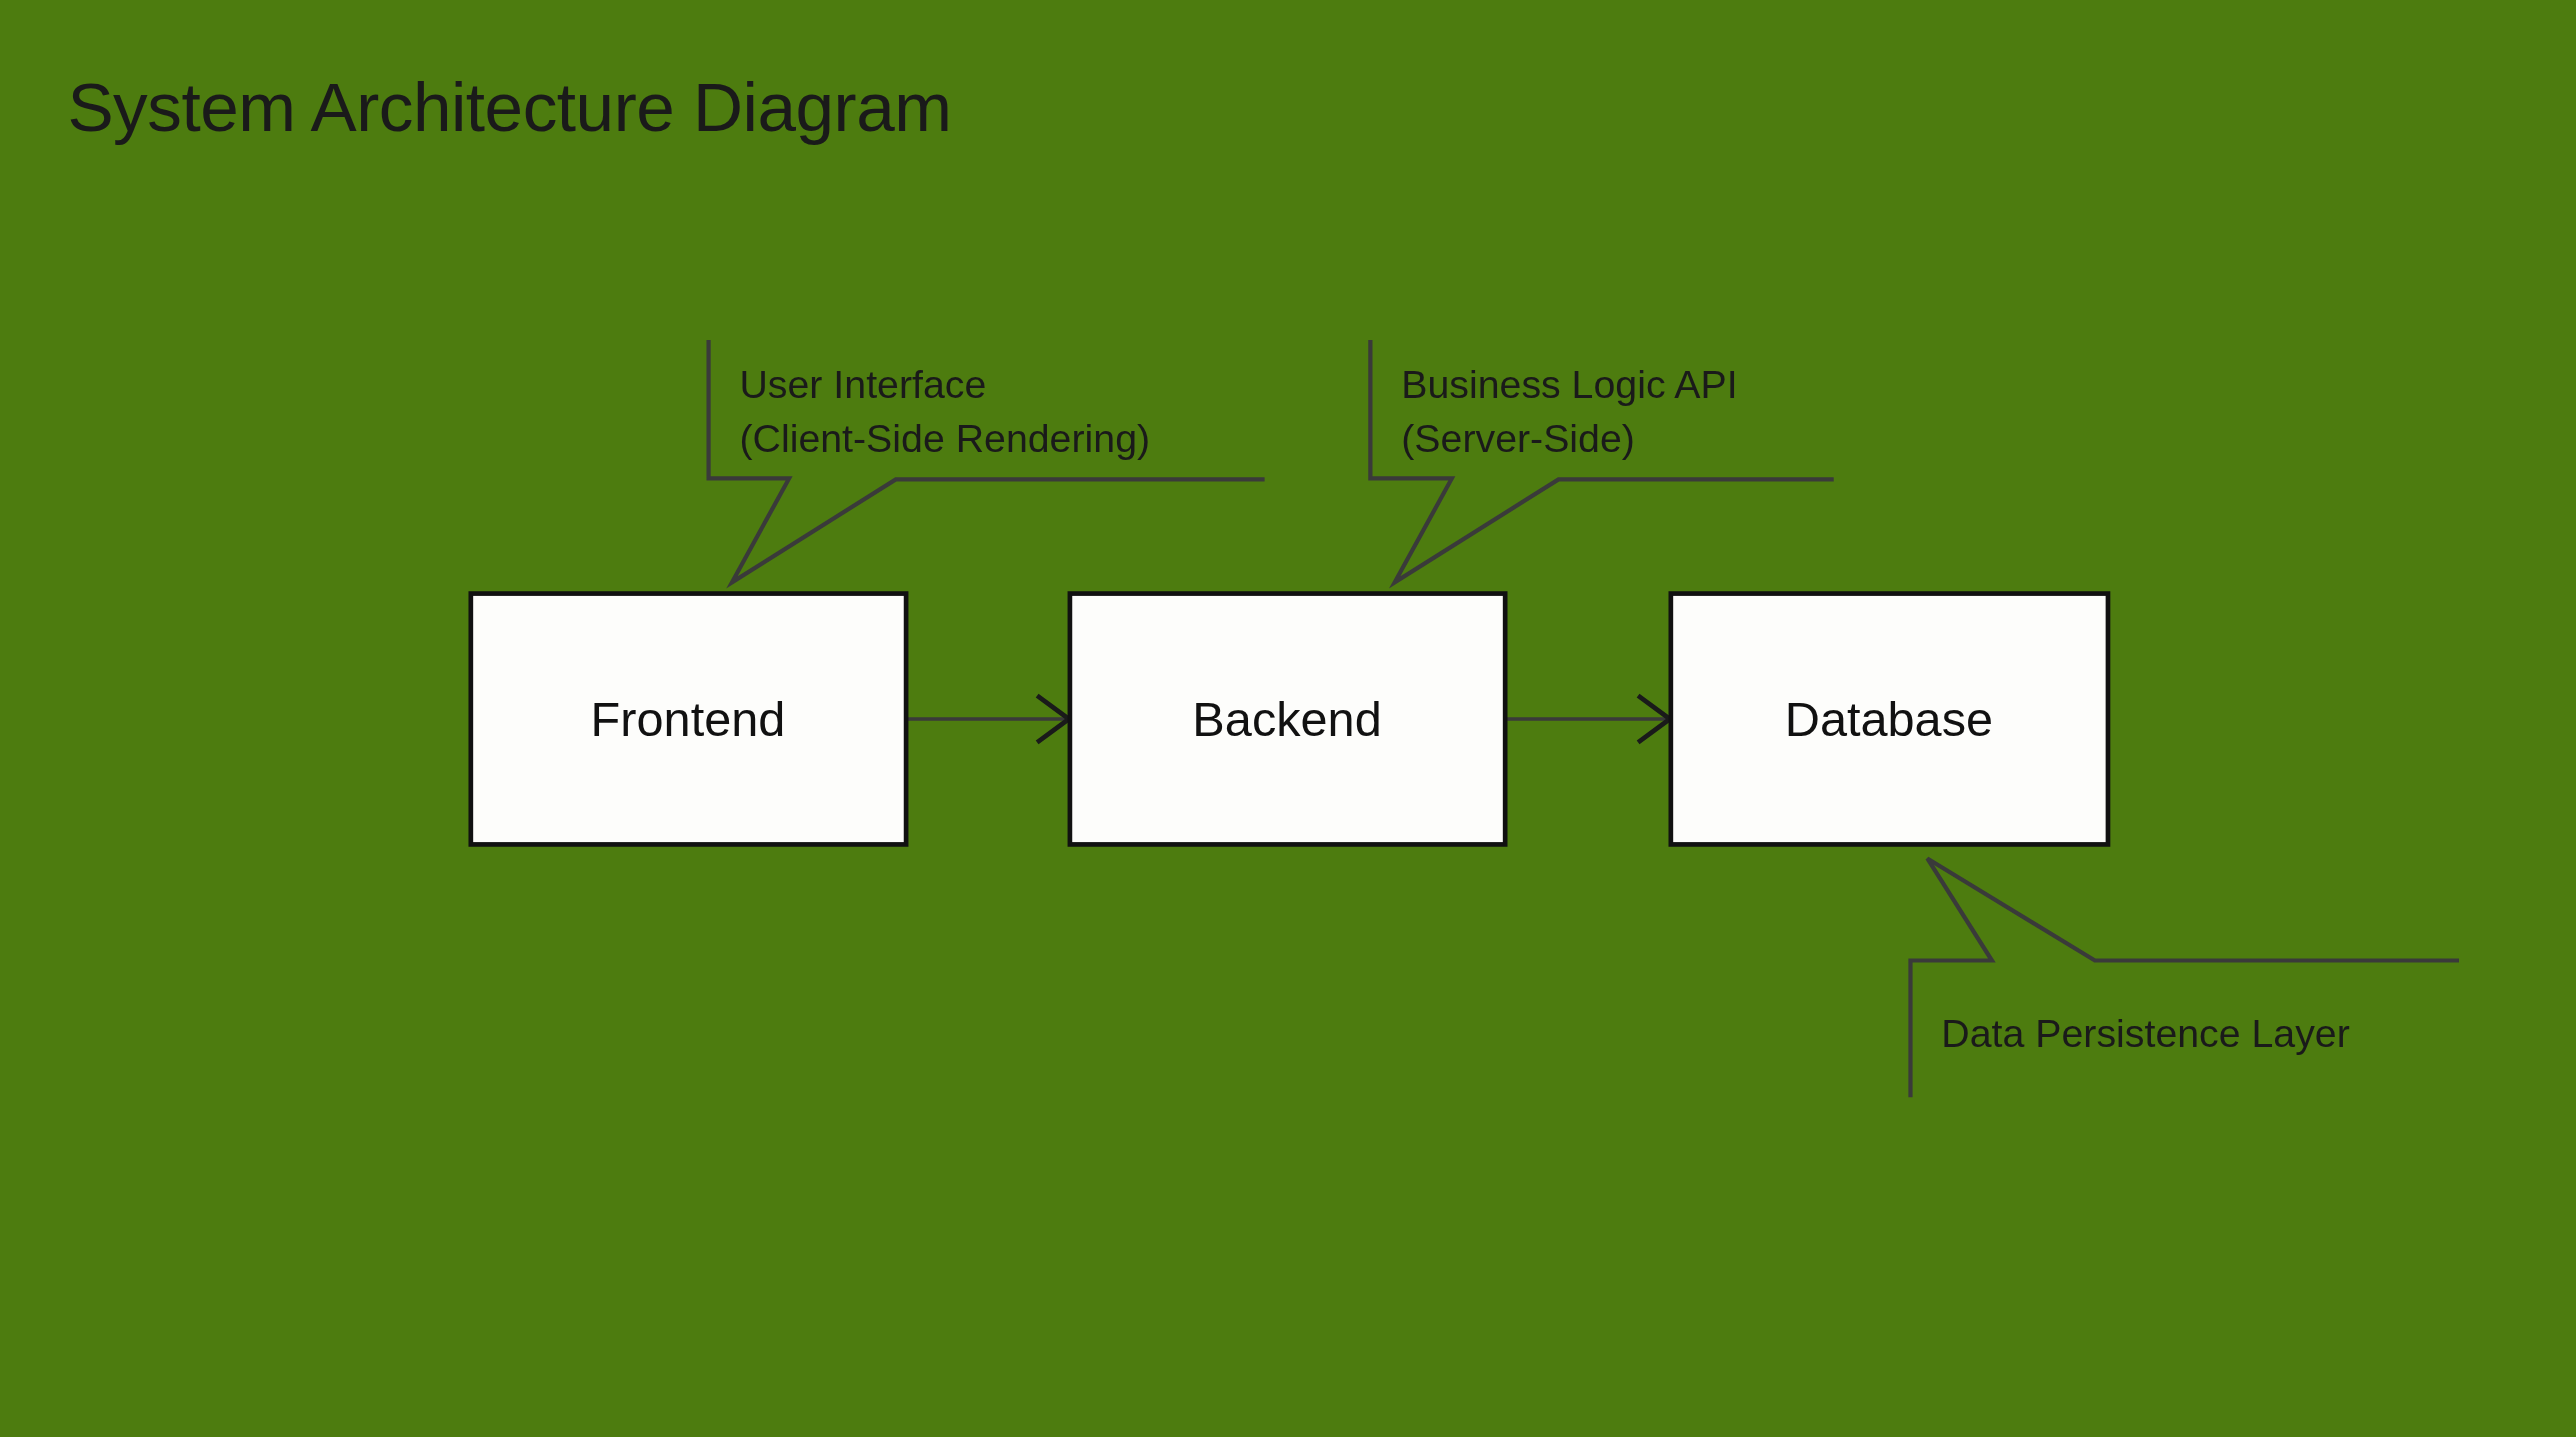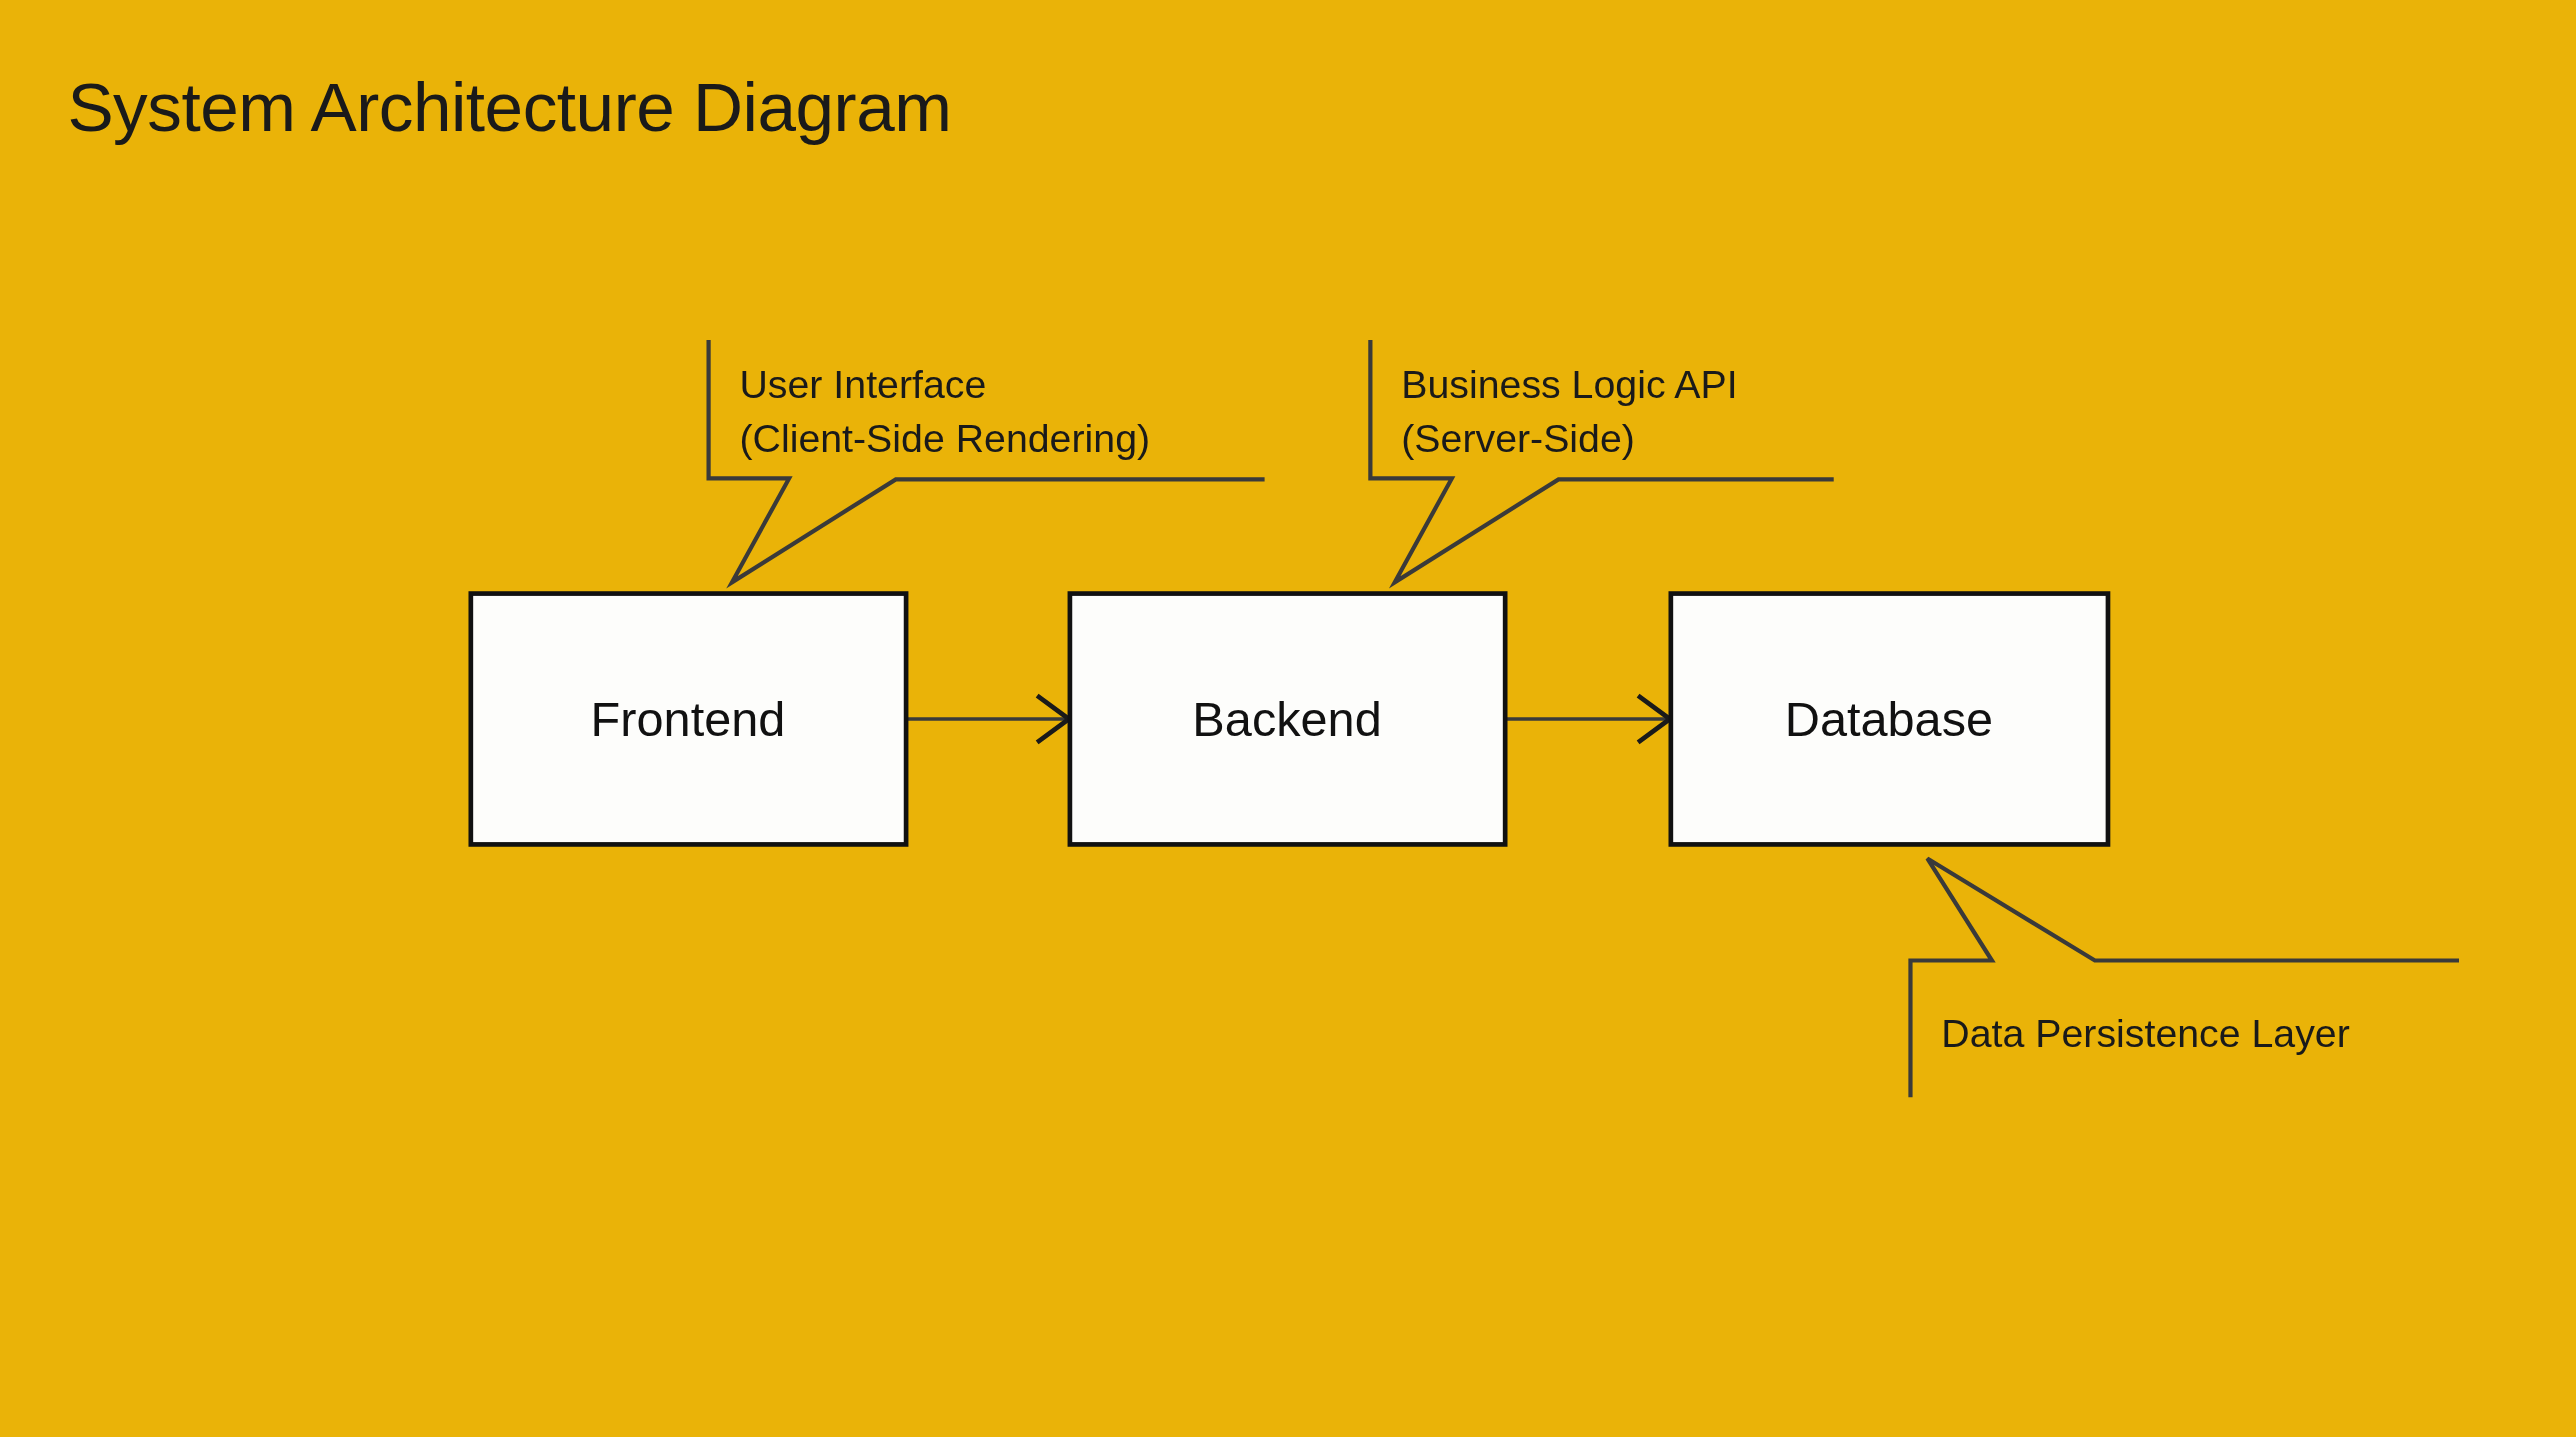--- a/index.html
+++ b/index.html
@@ -10,21 +10,21 @@
   body {
     width: 2576px;
     height: 1438px;
     overflow: hidden;
     font-family: "Liberation Sans", sans-serif;
   }
   .canvas {
     position: relative;
     width: 2576px;
     height: 1438px;
-    background: #eab308;
+    background: #4d7c0f;
   }
   .diagram-svg {
     position: absolute;
     inset: 0;
     width: 2576px;
     height: 1438px;
   }
   .page-title {
     font-size: 74px;
     font-weight: 400;

